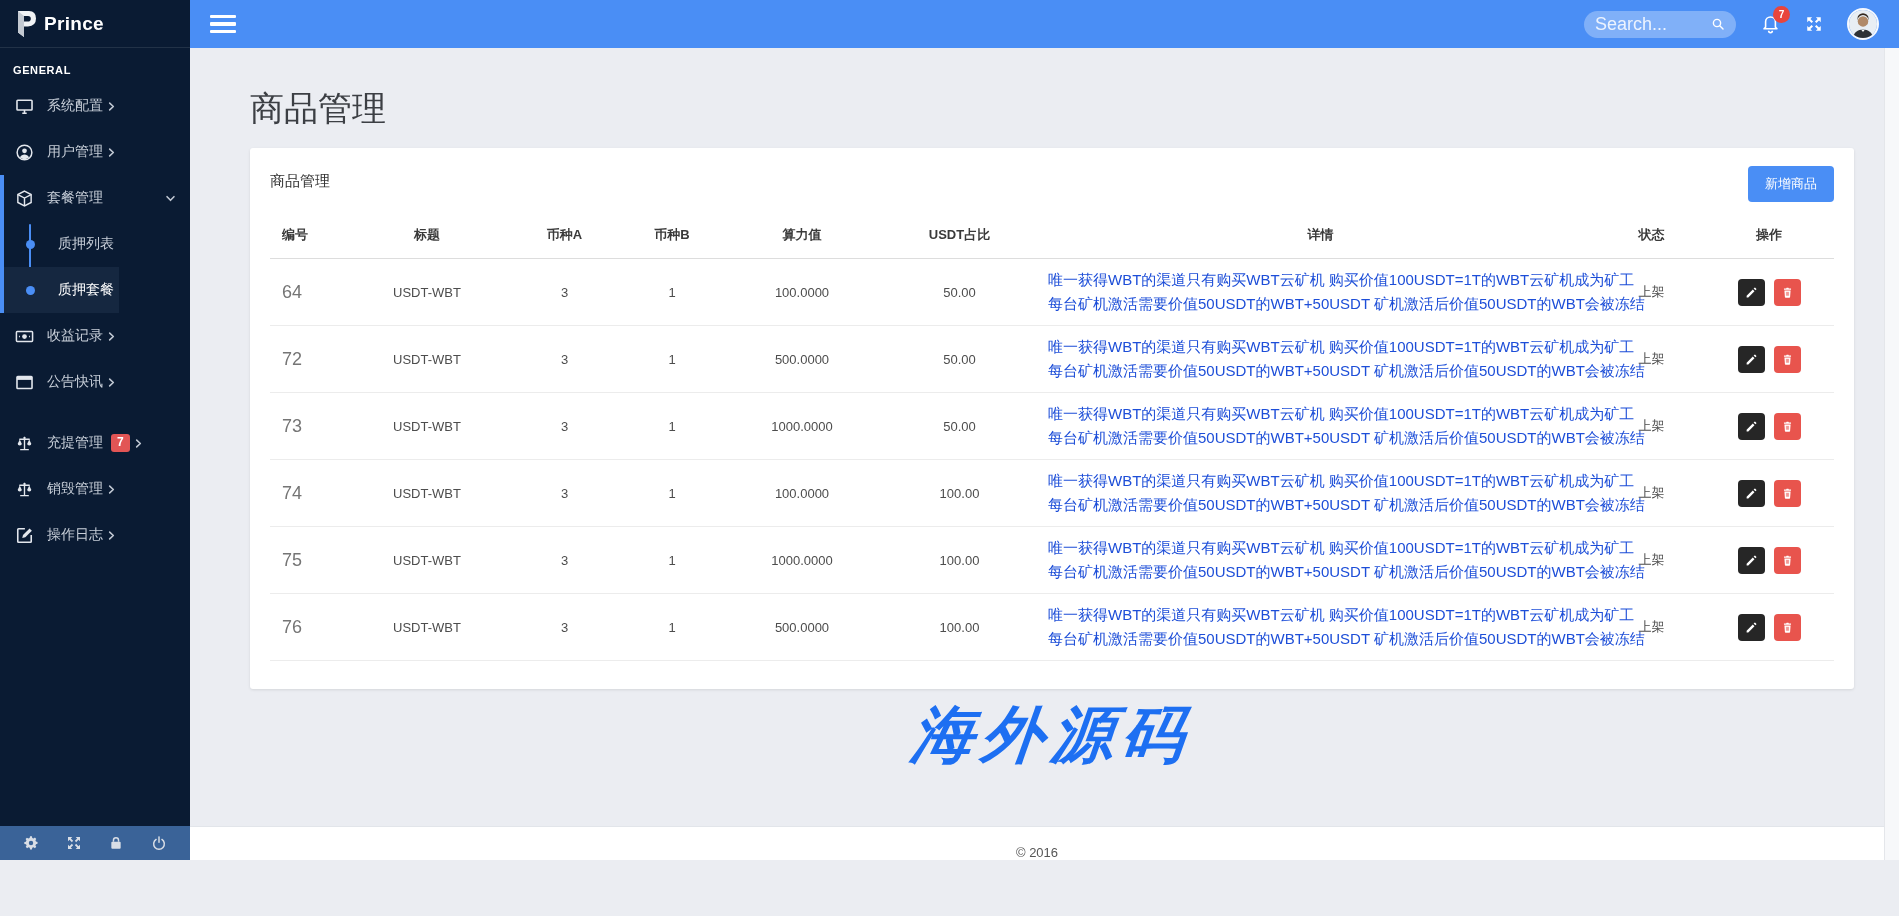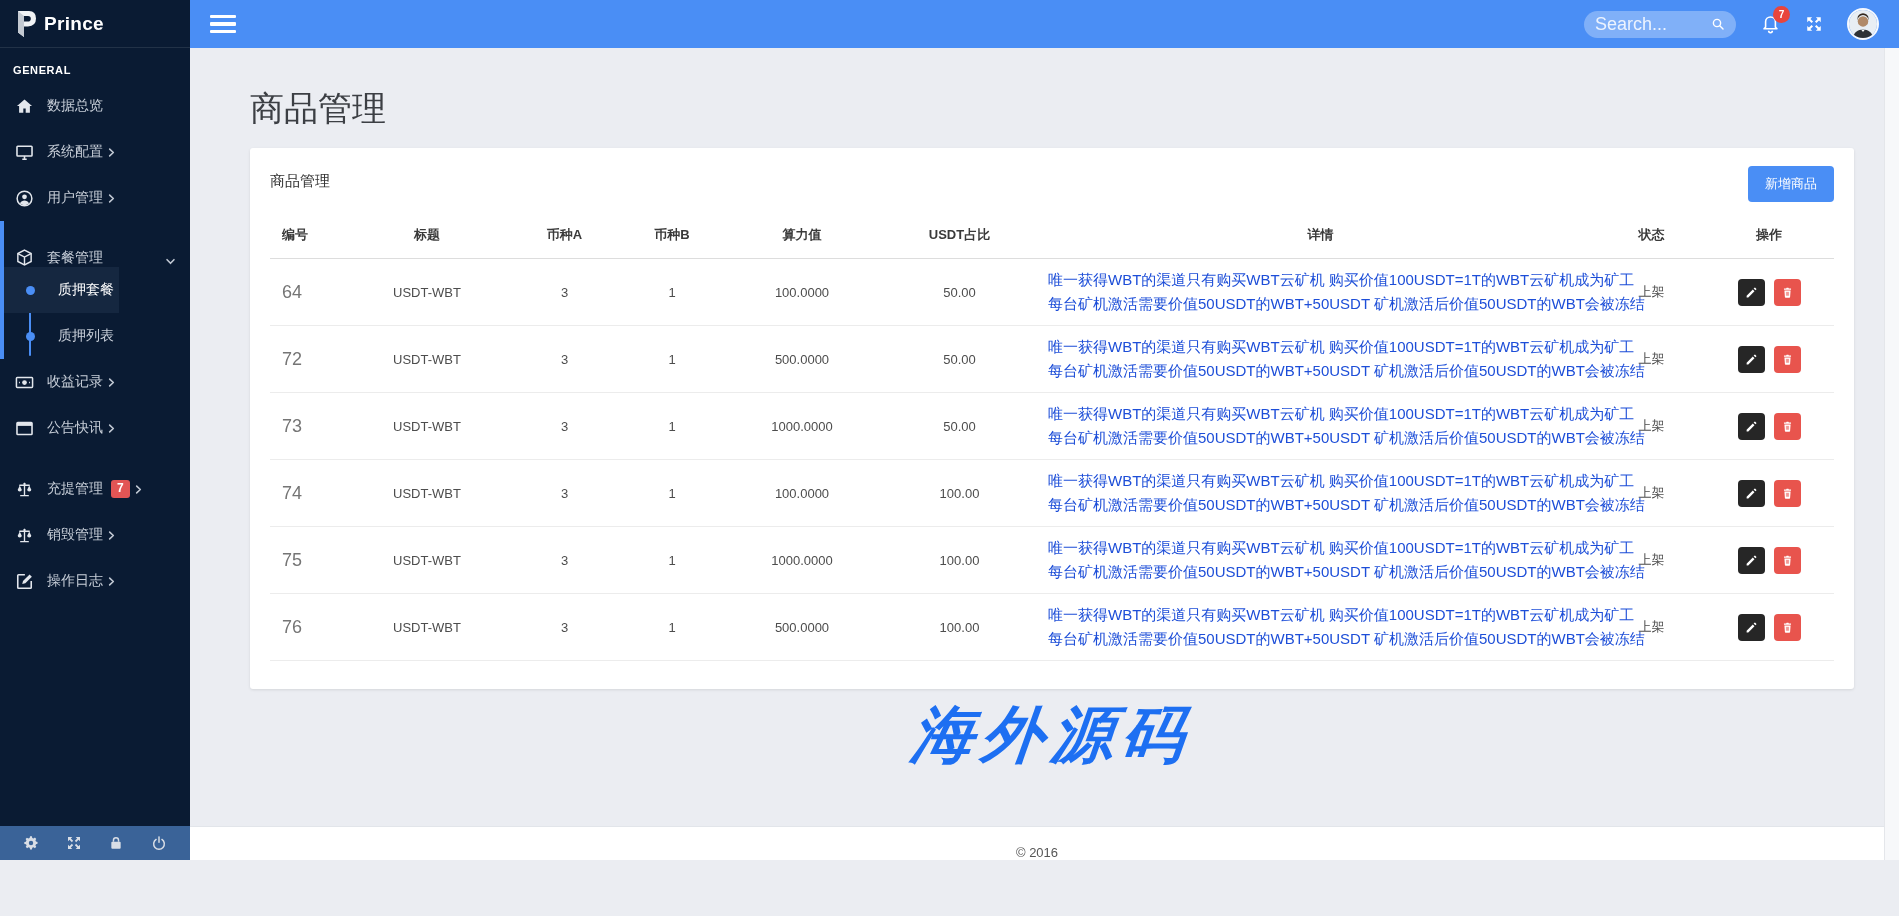--- a/index.html
+++ b/index.html
@@ -10,21 +10,21 @@
   
   .sidebar { width:190px; min-width:190px; background:#0a1b33; color:#c8cfd9; display:flex; flex-direction:column; }
   .logo-bar { height:48px; display:flex; align-items:center; padding:0 14px; border-bottom:1px solid rgba(255,255,255,.1); cursor:pointer; flex:none; }
   .logo-mark { display:inline-flex; width:22px; height:26px; }
   .logo-mark svg { width:100%; height:100%; }
   .logo-text { color:#fff; font-size:19px; font-weight:bold; margin-left:8px; letter-spacing:.3px; }
   .section-label { padding:16px 13px 7px; font-size:11px; font-weight:bold; color:#fff; letter-spacing:.6px; }
   nav { flex:1; overflow:hidden; }
   nav ul { list-style:none; }
   .nav-group.active { border-left:4px solid #4a8ef5; }
-  .nav-group.active > .nav-link { padding-left:10px;align-items:flex-end; }
+  .nav-group.active > .nav-link { padding-left:10px; }
   .nav-link { display:flex; align-items:center; height:46px; padding:0 12px 0 14px; font-size:14px; color:#c8cfd9; cursor:pointer; text-decoration:none; }
   .nav-link .icon { width:20px; height:20px; margin-right:13px; display:inline-flex; align-items:center; justify-content:center; color:#e3e7ed; flex:none; }
   .nav-link .icon svg { width:19px; height:19px; }
   .chev { display:inline-flex; width:11px; height:11px; color:#c2c9d4; margin-left:3px; }
   .chev svg { width:11px; height:11px; }
   .chev.end { margin-left:auto; margin-right:2px; }
   .nav-badge { background:#e25555; color:#fff; font-size:12px; font-weight:bold; padding:1px 6px 2px; border-radius:3px; margin-left:8px; line-height:1.2; }
   .gap-before { margin-top:15px; }
   .submenu { position:relative; }
   .submenu::before { content:""; position:absolute; left:25px; top:3px; bottom:3px; width:2px; background:#4a8ef5; border-radius:1px; }
@@ -94,30 +94,20 @@
       </span>
       <span class="logo-text">Prince</span>
     </div>
     <div class="section-label">GENERAL</div>
     <nav>
       <ul id="nav-list">
           <li class="nav-group">
             <a class="nav-link">
               <span class="icon">
                 <svg viewBox="0 0 24 24">
-                  <path fill="currentColor" d="M12 3 2.5 11.5h2.7V20h5.3v-5.5h3V20h5.3v-8.5h2.7z"></path>
-                </svg>
-              </span>
-              <span>数据总览</span>
-            </a>
-          </li>
-          <li class="nav-group">
-            <a class="nav-link">
-              <span class="icon">
-                <svg viewBox="0 0 24 24">
                   <rect x="2.5" y="4" width="19" height="12.5" rx="1" fill="none" stroke="currentColor" stroke-width="2"></rect>
                   <path d="M9.2 20.5h5.6M12 16.5v4" stroke="currentColor" stroke-width="2" fill="none"></path>
                 </svg>
               </span>
               <span>系统配置</span>
               <span class="chev">
                 <svg viewBox="0 0 24 24">
                   <path fill="none" stroke="currentColor" stroke-width="3.4" stroke-linecap="round" stroke-linejoin="round" d="m8 4.5 8 7.5-8 7.5"></path>
                 </svg>
               </span>
@@ -149,30 +139,30 @@
                 </svg>
               </span>
               <span>套餐管理</span>
               <span class="chev end">
                 <svg viewBox="0 0 24 24">
                   <path fill="none" stroke="currentColor" stroke-width="3.4" stroke-linecap="round" stroke-linejoin="round" d="m4.5 8 7.5 8 7.5-8"></path>
                 </svg>
               </span>
             </a>
             <ul class="submenu">
+              <li>
+                <a class="sub-link">
+                  <span class="dot"></span>
+                  <span class="sub-label">质押列表</span>
+                </a>
+              </li>
               <li>
                 <a class="sub-link active">
                   <span class="dot"></span>
                   <span class="sub-label">质押套餐</span>
-                </a>
-              </li>
-              <li>
-                <a class="sub-link">
-                  <span class="dot"></span>
-                  <span class="sub-label">质押列表</span>
                 </a>
               </li>
             </ul>
           </li>
           <li class="nav-group">
             <a class="nav-link">
               <span class="icon">
                 <svg viewBox="0 0 24 24">
                   <rect x="1.8" y="5.8" width="20.4" height="12.4" rx="1" fill="none" stroke="currentColor" stroke-width="1.9"></rect>
                   <circle cx="12" cy="12" r="3" fill="currentColor"></circle>

